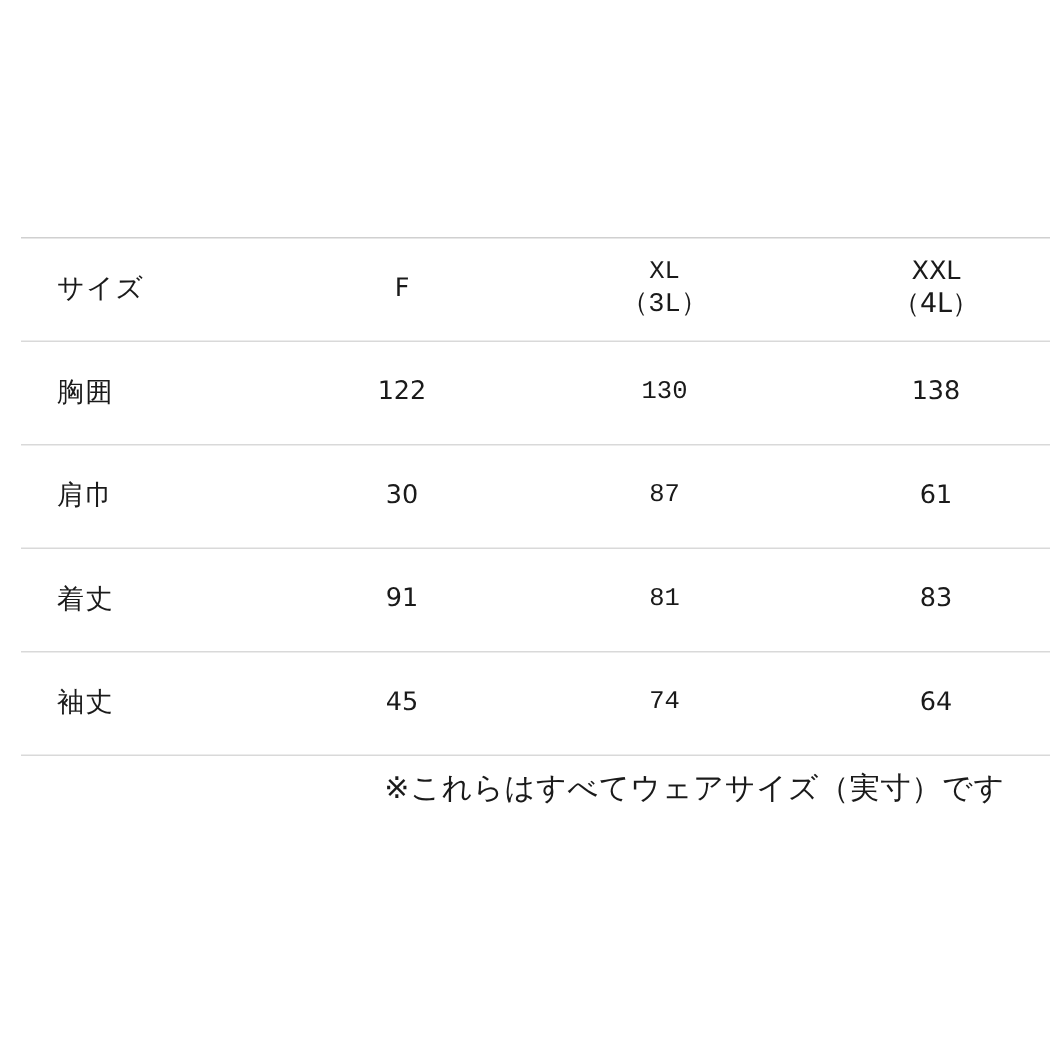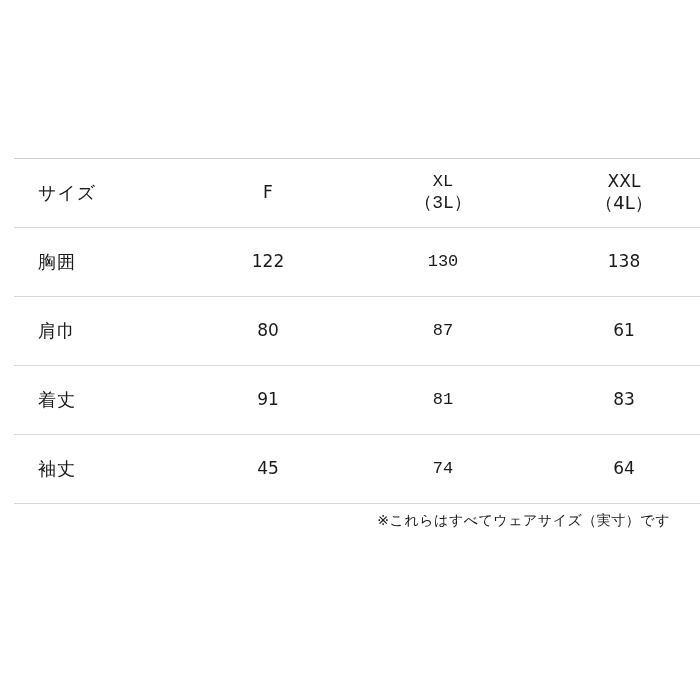--- a/index.html
+++ b/index.html
@@ -80,21 +80,21 @@
     font-size: 18px;
   }
   .note {
     position: absolute;
     left: 14px;
     top: 512px;
     width: 672px;
     text-align: right;
     padding-right: 16px;
     box-sizing: border-box;
-    font-size: 14px;
+    font-size: 20px;
     color: #1a1a1a;
     letter-spacing: 0.5px;
   }
 </style>
 </head>
 <body>
 
 <div class="page">
 
   <div class="table-wrap">
@@ -119,21 +119,21 @@
       </thead>
       <tbody>
         <tr>
           <td class="col-label">胸囲</td>
           <td class="col-f">122</td>
           <td class="col-xl">130</td>
           <td class="col-xxl">138</td>
         </tr>
         <tr>
           <td class="col-label">肩巾</td>
-          <td class="col-f">80</td>
+          <td class="col-f">30</td>
           <td class="col-xl">87</td>
           <td class="col-xxl">61</td>
         </tr>
         <tr>
           <td class="col-label">着丈</td>
           <td class="col-f">91</td>
           <td class="col-xl">81</td>
           <td class="col-xxl">83</td>
         </tr>
         <tr>

